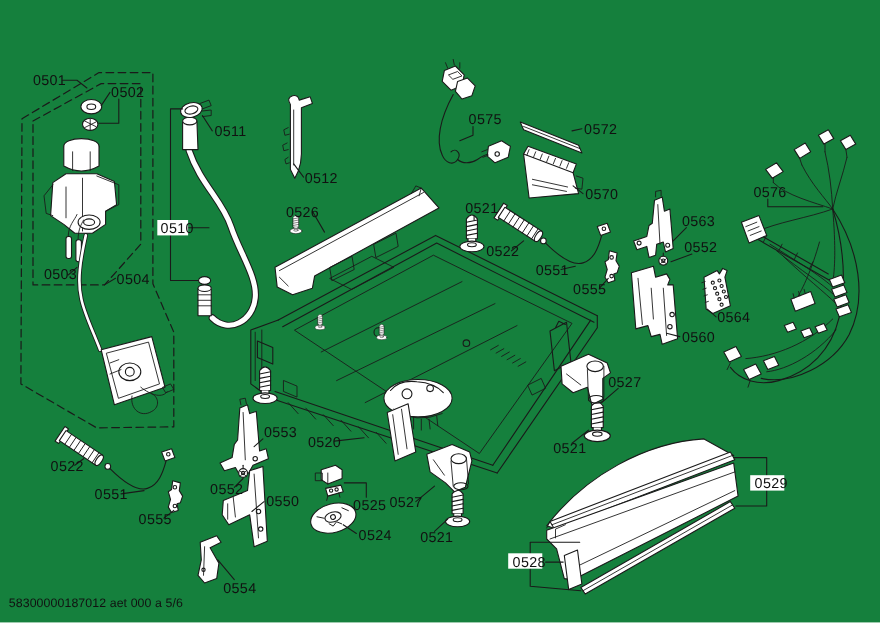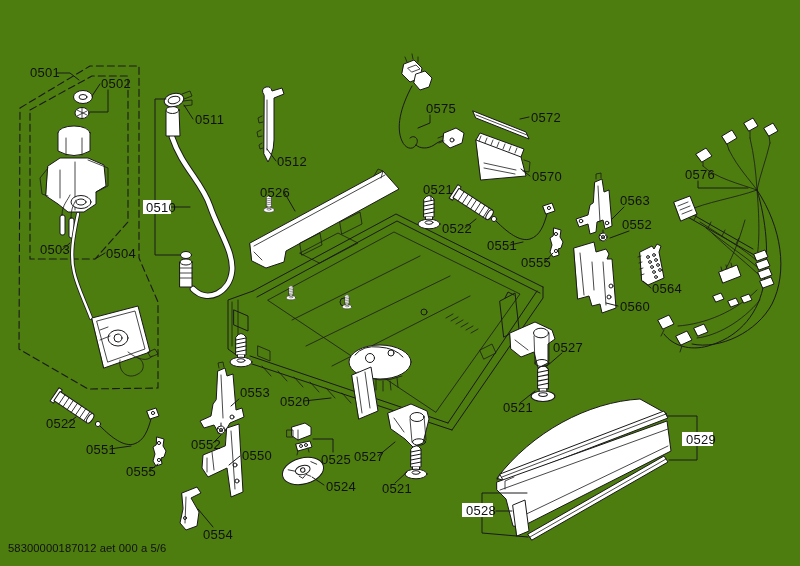--- a/index.html
+++ b/index.html
@@ -1,16 +1,16 @@
 <!DOCTYPE html>
 <html><head>
 <meta charset="utf-8">
 <style>
   html,body{margin:0;padding:0;background:#fff;}
-  .page{position:relative;width:800px;height:566px;background:#4d7c0f;overflow:hidden;
+  .page{position:relative;width:800px;height:566px;background:#15803d;overflow:hidden;
         font-family:"Liberation Sans",sans-serif;}
   svg *{stroke:#1a1a1a;stroke-width:1;fill:none;stroke-linecap:round;stroke-linejoin:round;}
   svg .w{fill:#ffffff;}
   svg .bg{stroke:none;fill:#ffffff;}
   svg .dash{stroke-dasharray:7 4;stroke-width:1.1;}
   svg .hose-o{stroke-width:6.5;}
   svg .hose-i{stroke:#ffffff;stroke-width:4.6;}
   svg .cab-o{stroke-width:4;}
   svg .cab-i{stroke:#ffffff;stroke-width:2.4;}
   svg .thin{stroke-width:0.8;}

